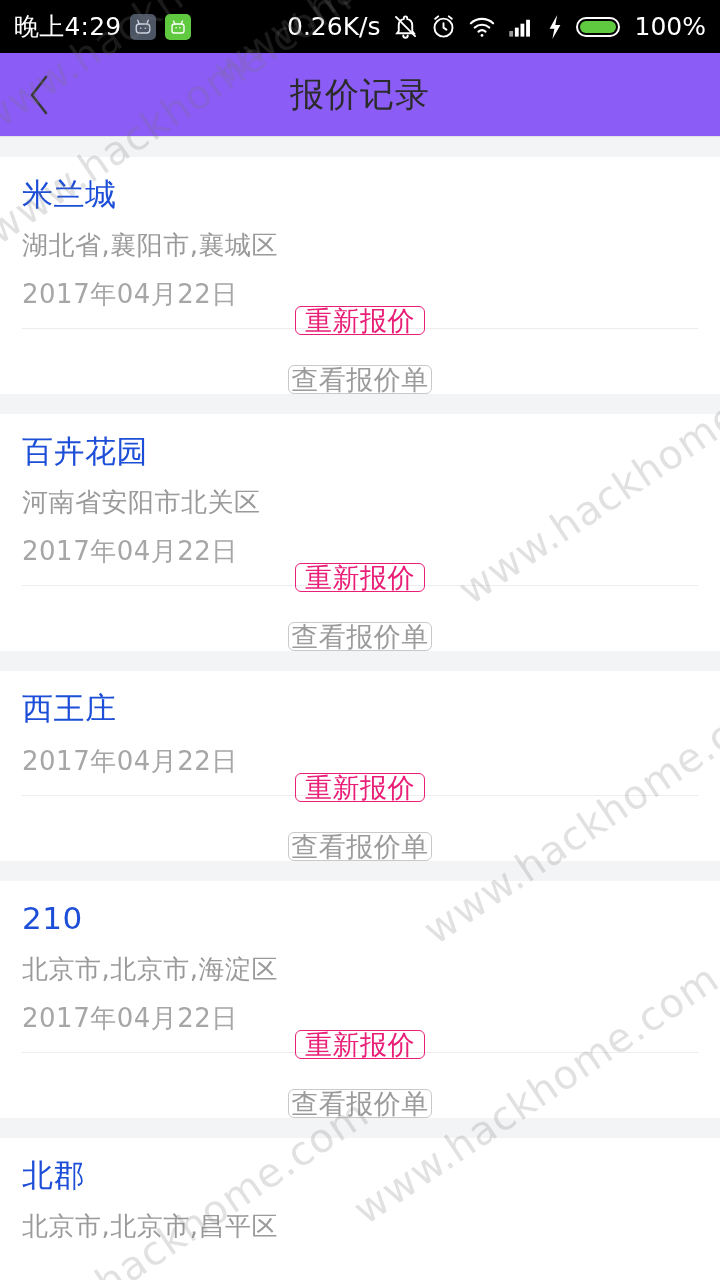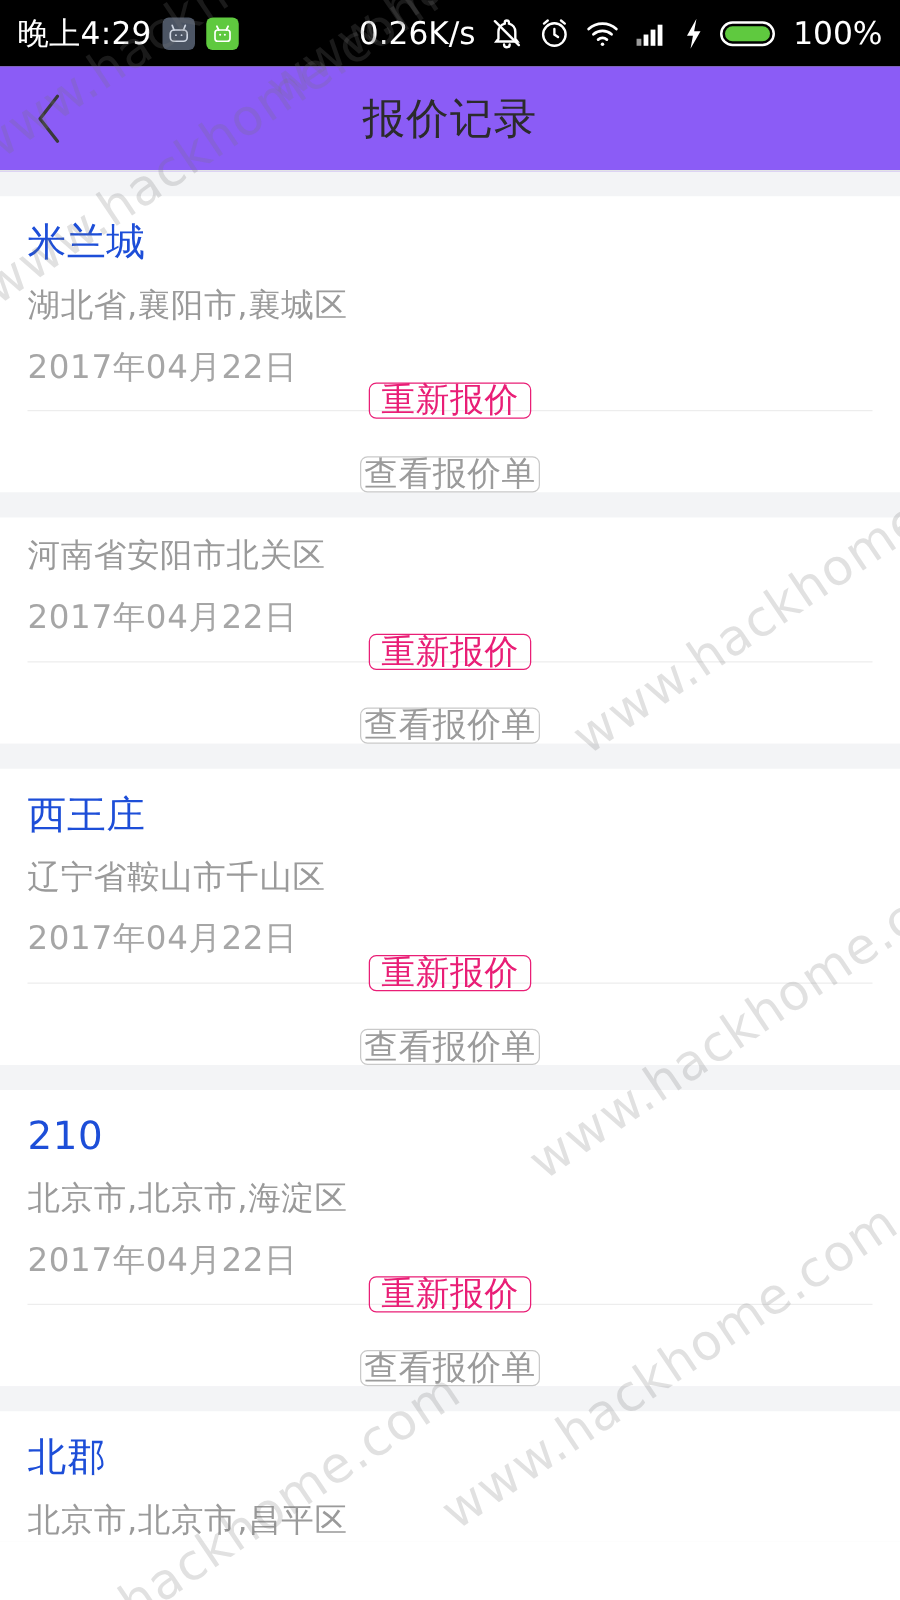--- a/index.html
+++ b/index.html
@@ -163,31 +163,31 @@
         <div class="card-title">米兰城</div>
         <div class="card-sub">湖北省,襄阳市,襄城区</div>
         <div class="card-date">2017年04月22日</div>
         <div class="card-actions">
           <div class="btn btn-primary">重新报价</div>
           <div class="btn btn-secondary">查看报价单</div>
         </div>
       </div>
       <div class="gap"></div>
       <div class="card">
+        <div class="card-title">百卉花园</div>
         <div class="card-sub">河南省安阳市北关区</div>
         <div class="card-date">2017年04月22日</div>
         <div class="card-actions">
           <div class="btn btn-primary">重新报价</div>
           <div class="btn btn-secondary">查看报价单</div>
         </div>
       </div>
       <div class="gap"></div>
       <div class="card">
         <div class="card-title">西王庄</div>
-        <div class="card-sub">辽宁省鞍山市千山区</div>
         <div class="card-date">2017年04月22日</div>
         <div class="card-actions">
           <div class="btn btn-primary">重新报价</div>
           <div class="btn btn-secondary">查看报价单</div>
         </div>
       </div>
       <div class="gap"></div>
       <div class="card">
         <div class="card-title">210</div>
         <div class="card-sub">北京市,北京市,海淀区</div>

